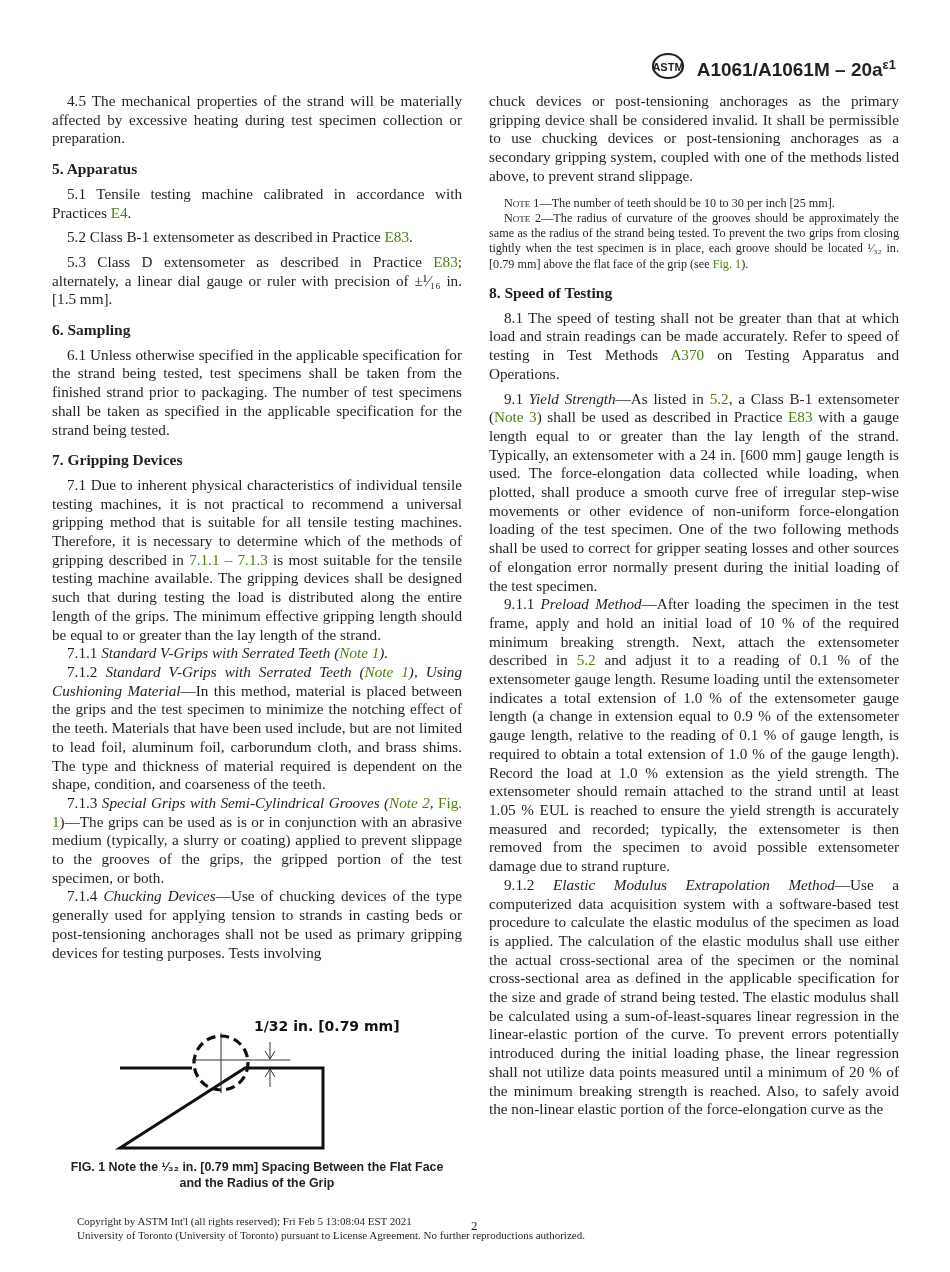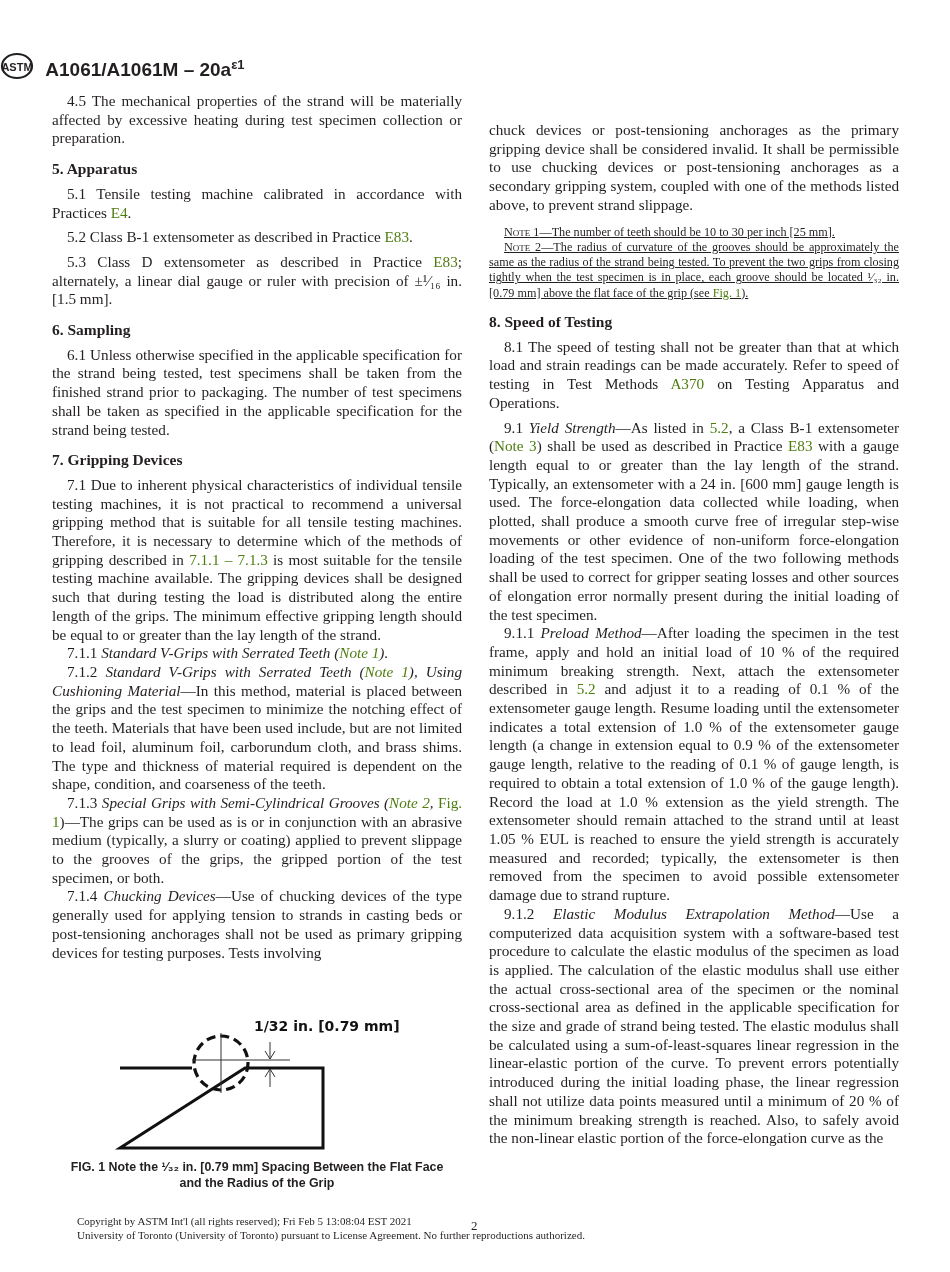--- a/index.html
+++ b/index.html
@@ -1,33 +1,33 @@
 <!DOCTYPE html>
 <html><head>
 <meta charset="utf-8">
 <style>
   html, body { margin: 0; padding: 0; background: #ffffff; }
   body { width: 950px; height: 1272px; position: relative; overflow: hidden;
          font-family: "Liberation Serif", "DejaVu Serif", serif; color: #231f20; }
-  .header { position: absolute; top: 52px; left: 0; width: 896px; text-align: left;
+  .header { position: absolute; top: 52px; left: 0; width: 896px; text-align: right;
             font-family: "Liberation Sans", "DejaVu Sans", sans-serif; font-weight: bold; font-size: 19px; }
   .header .logo { display: inline-block; vertical-align: middle; margin-right: 6px; }
   .header .title { vertical-align: middle; }
   .header sup { font-size: 13px; }
   .col { position: absolute; top: 92px; width: 410px; font-size: 15.2px; line-height: 18.7px; text-align: justify; }
   .col.left { left: 52px; }
-  .col.right { left: 489px; margin-top: 29px; }
+  .col.right { left: 489px; }
   p { margin: 0; text-indent: 15px; }
   p.sp { margin-bottom: 6px; }
   h2 { font-size: 15.5px; font-weight: bold; margin: 12px 0 6px 0; }
   .link { color: #4d7c0f; }
   i { font-style: italic; }
   .note { font-size: 12.2px; line-height: 15.3px; text-indent: 15px; text-align: justify; }
   .note .sc { font-variant: small-caps; }
-  .notes { margin: 10px 0 10px 0; text-decoration: underline; }
+  .notes { margin: 10px 0 10px 0; }
   .figure { position: absolute; left: 52px; top: 1012px; width: 410px; }
   .figcap { position: absolute; left: 52px; top: 1160px; width: 410px; text-align: center;
             font-family: Liberation Sans, sans-serif; font-weight: bold; font-size: 12.4px; line-height: 15.5px; }
   .footer { position: absolute; left: 77px; top: 1214px; font-size: 11px; line-height: 14px; }
   .pagenum { position: absolute; left: 471px; top: 1218px; font-size: 13px; }
 </style>
 </head>
 <body>
 
 <div class="header">

